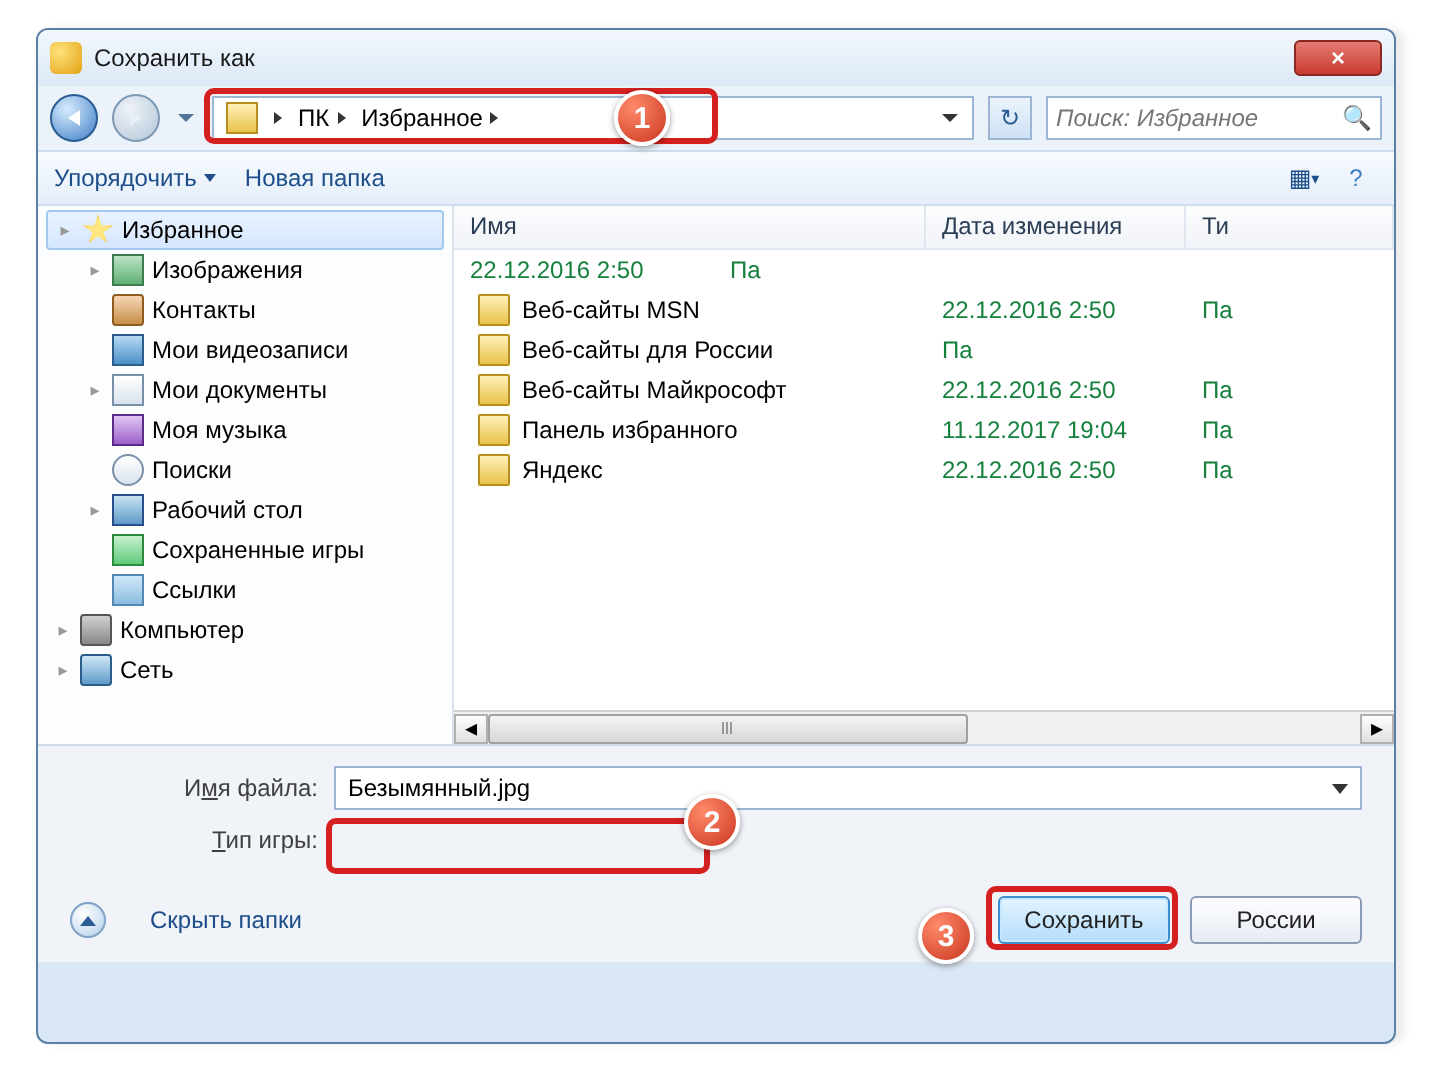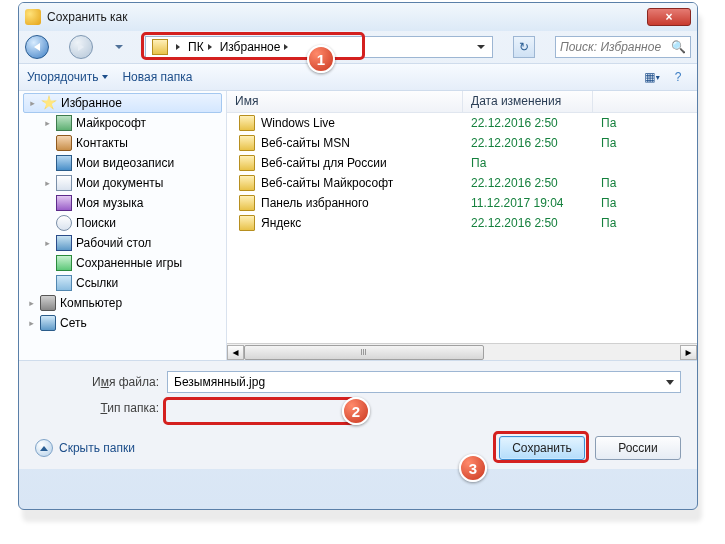--- a/index.html
+++ b/index.html
@@ -1,40 +1,40 @@
 <!DOCTYPE html>
 <html><head>
 <meta charset="utf-8">
 <style>
 *{box-sizing:border-box;margin:0;padding:0;font-family:"Segoe UI",Tahoma,sans-serif;font-size:12px}
 body{background:transparent;width:725px;height:544px;position:relative}
 .shadow{position:absolute;top:14px;left:22px;width:680px;height:508px;background:rgba(0,0,0,.08);border-radius:6px;filter:blur(2px)}
-.window{position:absolute;top:2px;left:18px;width:680px;height:508px;background:linear-gradient(#edf3fa,#d9e6f5);border:1px solid #5a7fa8;border-radius:6px;overflow:hidden}
+.window{position:absolute;top:14px;left:18px;width:680px;height:508px;background:linear-gradient(#edf3fa,#d9e6f5);border:1px solid #5a7fa8;border-radius:6px;overflow:hidden}
 .titlebar{height:28px;display:flex;align-items:center;padding:0 6px;background:linear-gradient(#f2f7fc,#dce9f7)}
 .titlebar .icon{width:16px;height:16px;margin-right:6px;background:radial-gradient(circle at 30% 30%,#ffe27a,#e4a215);border-radius:3px}
 .titlebar .title{flex:1;color:#1a1a1a}
 .close{width:44px;height:18px;background:linear-gradient(#e57b73,#c83b2e);border:1px solid #8a2720;border-radius:3px;color:#fff;display:flex;align-items:center;justify-content:center;font-weight:bold}
-.navrow{height:32px;display:flex;align-items:center;padding:2px 6px;gap:20px}
+.navrow{height:32px;display:flex;align-items:center;padding:2px 6px;gap:7px}
 .navbtn{width:24px;height:24px;border-radius:50%;background:radial-gradient(circle at 35% 30%,#d8ecff,#3d7ec4);border:1px solid #2a5d93;display:flex;align-items:center;justify-content:center;color:#fff;position:relative}
 .navbtn .arr{width:0;height:0;border-top:4px solid transparent;border-bottom:4px solid transparent}
 .navbtn.back .arr{border-right:6px solid #fff}
 .navbtn.fwd .arr{border-left:6px solid #e8eef5}
 .navbtn.fwd{background:radial-gradient(circle at 35% 30%,#eef3f8,#b4c6d8);border-color:#7f98b3}
 .navdrop{width:12px;height:24px;display:flex;align-items:center;justify-content:center}
 .navdrop .tri{width:0;height:0;border-left:4px solid transparent;border-right:4px solid transparent;border-top:4px solid #517299}
 .addrwrap{flex:1;position:relative}
 .addrbar{height:22px;background:#fff;border:1px solid #9db6d3;display:flex;align-items:center;padding:0 2px}
 .addrbar .seghome{width:16px;height:16px;margin:0 4px;background:linear-gradient(#fff0b8,#e8c24a);border:1px solid #b78f1f}
 .addrbar .seg{padding:0 4px;display:flex;align-items:center;gap:4px;height:20px}
 .addrbar .chev{width:0;height:0;border-top:3px solid transparent;border-bottom:3px solid transparent;border-left:4px solid #333}
 .addrbar .fill{flex:1}
 .addr-dd{width:18px;height:20px;display:flex;align-items:center;justify-content:center}
 .addr-dd .tri{width:0;height:0;border-left:4px solid transparent;border-right:4px solid transparent;border-top:4px solid #333}
 .refresh{width:22px;height:22px;background:linear-gradient(#eaf3fc,#cfe1f4);border:1px solid #9db6d3;display:flex;align-items:center;justify-content:center;color:#2a5d93;font-size:14px}
-.search{width:136px;height:22px;background:#fff;border:1px solid #9db6d3;display:flex;align-items:center;padding:0 4px;color:#777;font-style:italic}
+.search{width:168px;height:22px;background:#fff;border:1px solid #9db6d3;display:flex;align-items:center;padding:0 4px;color:#777;font-style:italic}
 .search .micon{margin-left:auto;font-style:normal;color:#3d7ec4}
 .toolbar{height:28px;background:linear-gradient(#f7fbff,#e5eef9);border-top:1px solid #cfdcec;border-bottom:1px solid #cfdcec;display:flex;align-items:center;padding:0 8px;gap:14px;color:#1d4e8a}
 .toolbar .item{display:flex;align-items:center;gap:4px}
 .toolbar .tri{width:0;height:0;border-left:3px solid transparent;border-right:3px solid transparent;border-top:4px solid #1d4e8a}
 .toolbar .right{margin-left:auto;display:flex;gap:4px}
 .tbicon{width:22px;height:20px;border:1px solid transparent;border-radius:2px;display:flex;align-items:center;justify-content:center}
 .body{height:270px;display:flex;background:#fff;border-bottom:1px solid #cfdcec}
 .tree{width:208px;border-right:1px solid #d9e2ee;overflow:hidden;padding:2px 0;background:#fbfdff}
 .trow{height:20px;display:flex;align-items:center;padding-left:8px;gap:4px}
 .trow.lvl2{padding-left:24px}
@@ -68,21 +68,21 @@
 .hscroll .thumb{position:absolute;left:0;width:55%;height:15px;background:linear-gradient(#f4f4f4,#d7d7d7);border:1px solid #a0a0a0;border-radius:2px;display:flex;align-items:center;justify-content:center;gap:1px}
 .hscroll .thumb span{width:1px;height:6px;background:#999}
 .lowerwrap{padding:10px 16px 4px 56px;background:#f0f3f8}
 .frow{display:flex;align-items:center;margin-bottom:8px;position:relative}
 .flabel{width:92px;text-align:right;padding-right:8px;color:#404040}
 .u{text-decoration:underline}
 .combo{flex:1;height:22px;background:#fff;border:1px solid #9db6d3;display:flex;align-items:center;padding:0 6px;position:relative}
 .combo .val{flex:1;color:#000}
 .combo .dd{width:0;height:0;border-left:4px solid transparent;border-right:4px solid transparent;border-top:5px solid #333}
 .footer{height:42px;display:flex;align-items:center;padding:0 16px;background:#f0f3f8}
-.hidef{display:flex;align-items:center;gap:6px;color:#1d4e8a}
+.hidef{display:flex;align-items:center;gap:22px;color:#1d4e8a}
 .hidef .circ{width:18px;height:18px;border-radius:50%;background:radial-gradient(circle at 35% 30%,#fff,#b4d0ea);border:1px solid #7fa3c8;display:flex;align-items:center;justify-content:center}
 .hidef .circ .tri{width:0;height:0;border-left:4px solid transparent;border-right:4px solid transparent;border-bottom:5px solid #2a5d93}
 .btns{margin-left:auto;display:flex;gap:10px;position:relative}
 .wbtn{width:86px;height:24px;background:linear-gradient(#fdfdfe,#e6ecf4);border:1px solid #8a9db4;border-radius:3px;display:flex;align-items:center;justify-content:center;color:#222}
 .wbtn.primary{background:linear-gradient(#e3f4ff,#b4ddfb);border-color:#3d8fd1;box-shadow:inset 0 0 0 1px #c8e8ff}
 .hl{position:absolute;border:3px solid #d4201f;border-radius:5px;pointer-events:none}
 .badge{position:absolute;width:28px;height:28px;border-radius:50%;background:radial-gradient(circle at 32% 28%,#ff8a6b,#c9361f);border:2px solid #fff;box-shadow:0 1px 3px rgba(0,0,0,.4);color:#fff;font-weight:bold;font-size:15px;display:flex;align-items:center;justify-content:center;pointer-events:none}
 </style>
 </head>
 <body>
@@ -155,21 +155,21 @@
   <div class="body">
     <div class="tree" id="tree">
         <div class="trow lvl2 sel">
           <div class="exp">▸</div>
           <div class="ticon i-star"></div>
           <span>Избранное</span>
         </div>
         <div class="trow lvl2">
           <div class="exp">▸</div>
           <div class="ticon i-pic"></div>
-          <span>Майкрософт</span>
+          <span>Изображения</span>
         </div>
         <div class="trow lvl2">
           <div class="exp"></div>
           <div class="ticon i-contact"></div>
           <span>Контакты</span>
         </div>
         <div class="trow lvl2">
           <div class="exp"></div>
           <div class="ticon i-video"></div>
           <span>Мои видеозаписи</span>
@@ -212,27 +212,24 @@
         <div class="trow">
           <div class="exp">▸</div>
           <div class="ticon i-network"></div>
           <span>Сеть</span>
         </div>
       </div>
     <div class="list">
       <div class="lhead">
         <div class="col c1">Имя</div>
         <div class="col c2">Дата изменения</div>
+        <div class="col c3">Ти</div>
       </div>
       <div class="lbody" id="lbody">
           <div class="lrow">
-            <div class="c1">
-              <div class="ticon i-folder"></div>
-              <span>Windows Live</span>
-            </div>
             <div class="c2">22.12.2016 2:50</div>
             <div class="c3">Па</div>
           </div>
           <div class="lrow">
             <div class="c1">
               <div class="ticon i-folder"></div>
               <span>Веб-сайты MSN</span>
             </div>
             <div class="c2">22.12.2016 2:50</div>
             <div class="c3">Па</div>
@@ -285,21 +282,21 @@
 
   <div class="lowerwrap">
     <div class="frow">
       <div class="flabel"><span>И</span><span class="u">м</span><span>я файла:</span></div>
       <div class="combo">
         <span class="val">Безымянный.jpg</span>
         <div class="dd"></div>
       </div>
     </div>
     <div class="frow">
-      <div class="flabel"><span></span><span class="u">Т</span><span>ип папка:</span></div>
+      <div class="flabel"><span></span><span class="u">Т</span><span>ип игры:</span></div>
       <div class="hl" style="top:-4px;left:88px;width:192px;height:28px"></div>
     </div>
   </div>
 
   <div class="footer">
     <div class="hidef">
       <div class="circ">
           <div class="tri"></div>
         </div>
       <span>Скрыть папки</span>

